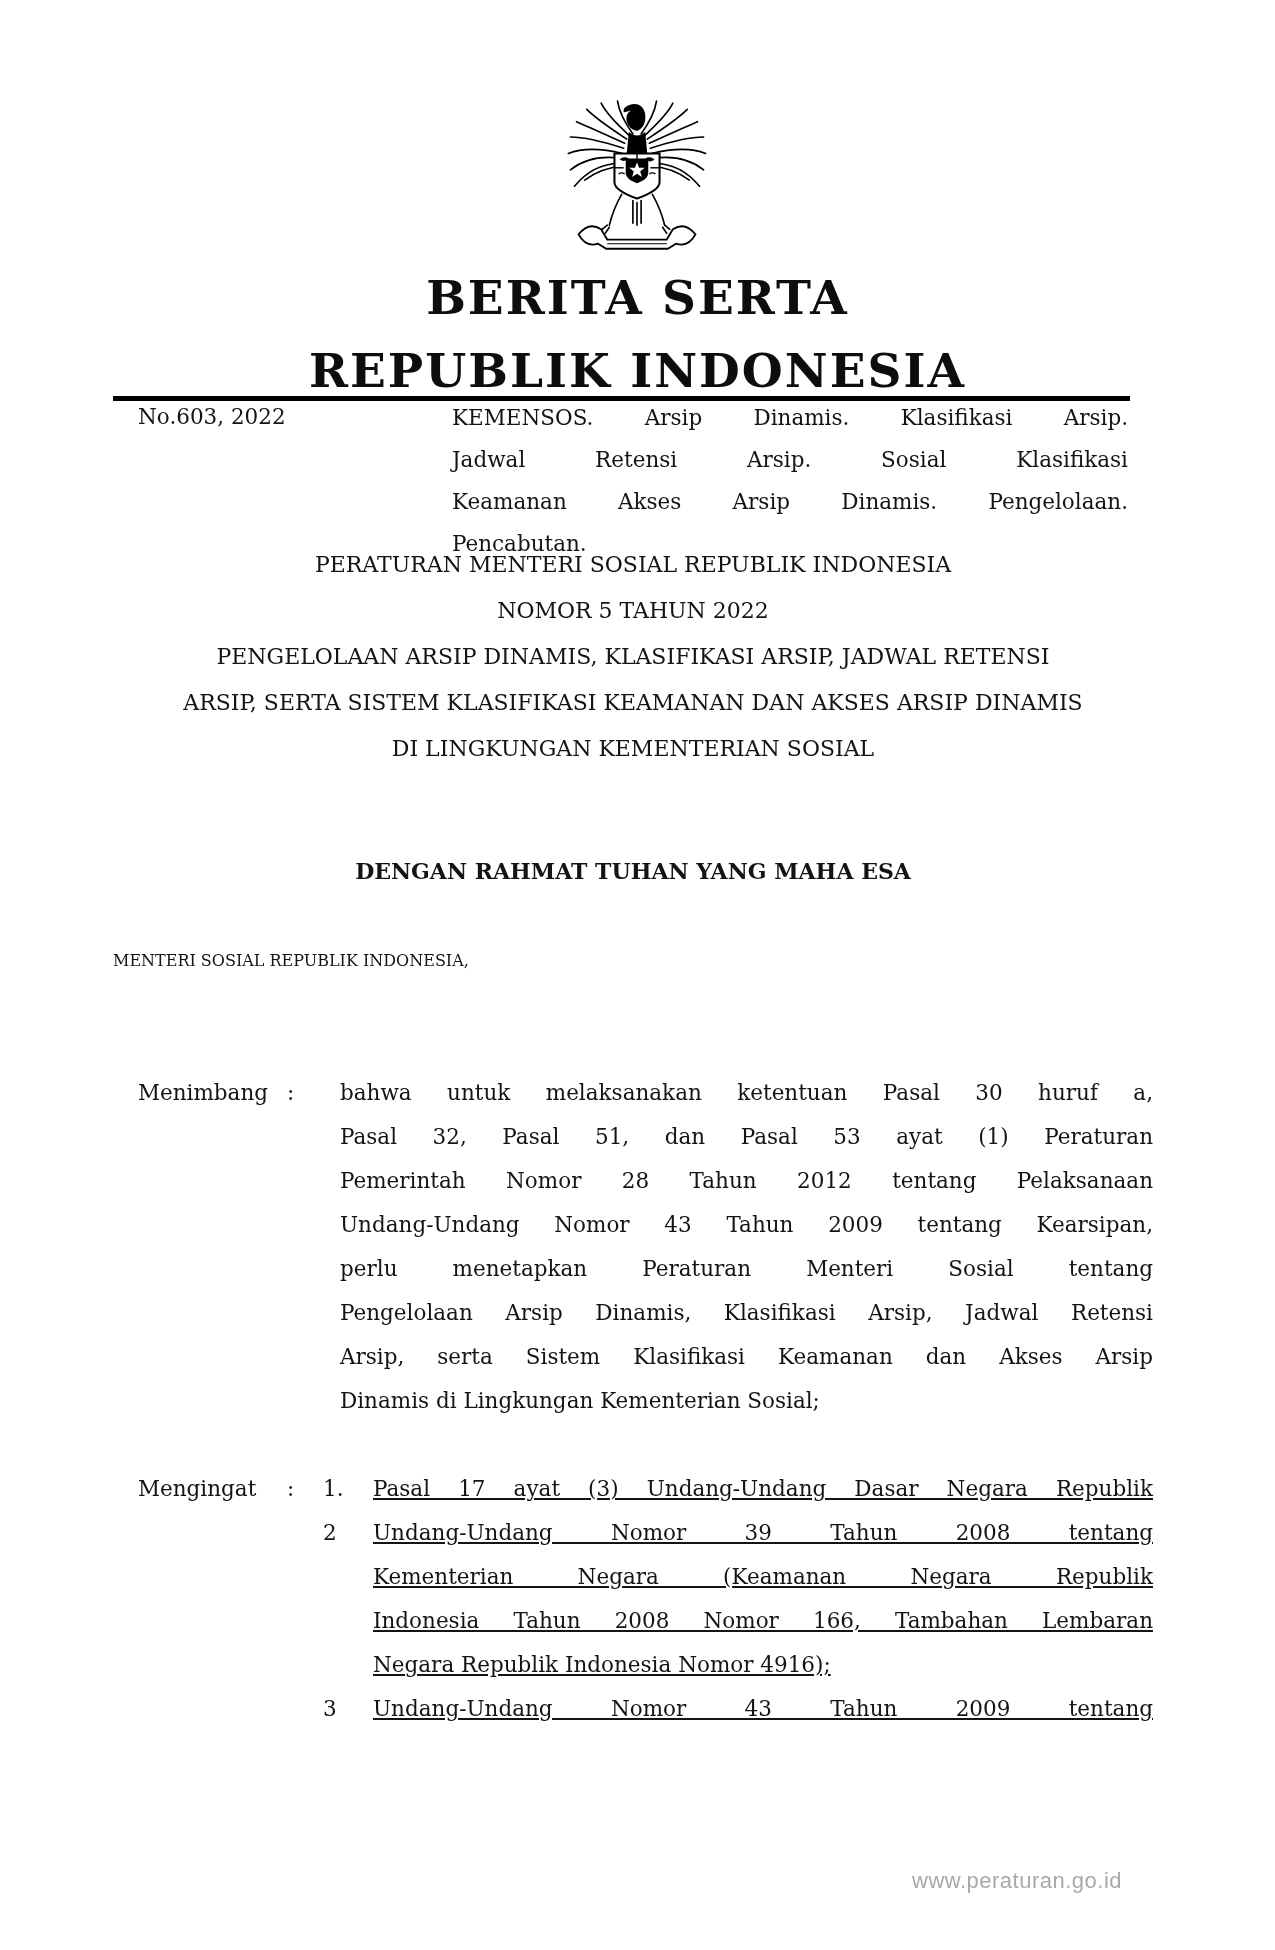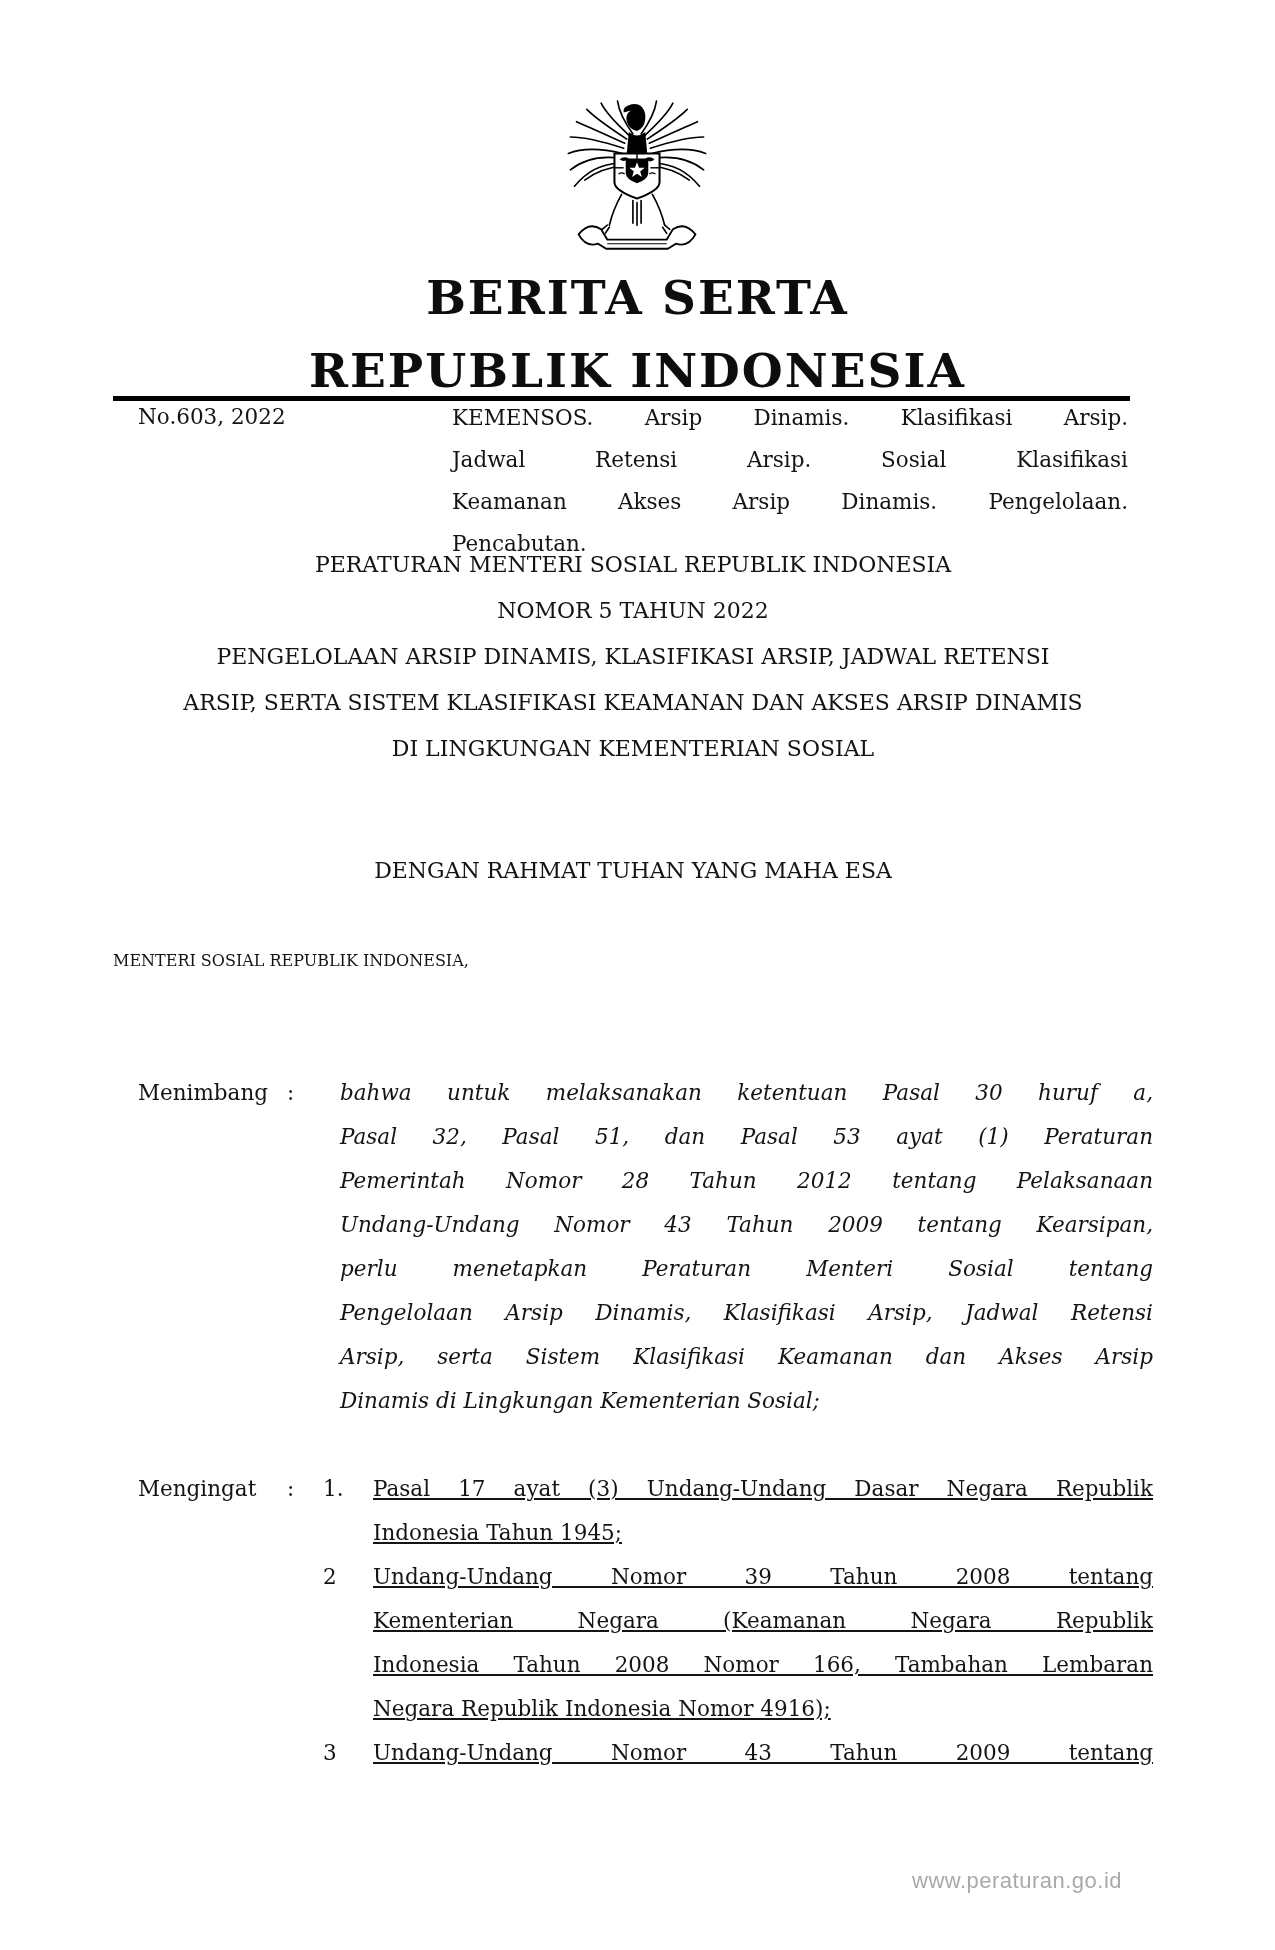--- a/index.html
+++ b/index.html
@@ -15,28 +15,28 @@
     font-weight:bold; font-size:47px; letter-spacing:2px; color:#0d0d0d;
   }
   .t1 { top:270px; }
   .t2 { top:343px; }
   .rule { position:absolute; left:113px; top:396px; width:1017px; height:5px; background:#000; }
   .issue-no { position:absolute; left:138px; top:404px; font-size:21.5px; }
   .note-col { position:absolute; left:452px; top:397px; width:676px; font-size:21.5px; line-height:42px; }
   .jl { text-align:justify; text-align-last:justify; }
   .ll { text-align:left; text-align-last:left; }
   .reg-title { position:absolute; left:113px; top:542px; width:1040px; text-align:center; font-size:22px; line-height:46px; }
-  .invocation { position:absolute; left:113px; top:849px; width:1040px; text-align:center; font-size:22px; line-height:44px; }
+  .invocation { position:absolute; left:113px; top:849px; width:1040px; text-align:center; font-size:22px; line-height:44px;font-weight:bold; }
   .issuer { position:absolute; left:113px; top:939px; width:1040px; text-align:left; font-size:16px; line-height:44px; }
   .clause { position:absolute; left:113px; width:1040px; font-size:21.5px; line-height:44px; }
   .menimbang { top:1071px; }
   .mengingat { top:1467px; }
   .clabel { position:absolute; left:25px; top:0; }
   .ccolon { position:absolute; left:174px; top:0; }
-  .ctext { margin-left:227px;font-style:italic; }
+  .ctext { margin-left:227px; }
   .item { position:relative; }
   .inum { position:absolute; left:210px; top:0; }
   .ilines { margin-left:260px;text-decoration:underline; }
   .watermark {
     position:absolute; left:912px; top:1868px;
     font-family:"Liberation Sans","DejaVu Sans",sans-serif;
     font-size:22px; color:#a9a9a9; letter-spacing:0.5px;
   }
 </style>
 </head>
@@ -140,21 +140,20 @@
   </div>
 
   <div class="clause mengingat">
     <span class="clabel">Mengingat</span>
     <span class="ccolon">:</span>
 
     <div class="item">
       <div class="inum">1.</div>
       <div class="ilines">
         <div class="jl">Pasal 17 ayat (3) Undang-Undang Dasar Negara Republik</div>
-        <div class="ll">Indonesia Tahun 1945;</div>
       </div>
     </div>
 
     <div class="item">
       <div class="inum">2</div>
       <div class="ilines">
         <div class="jl">Undang-Undang Nomor 39 Tahun 2008 tentang</div>
         <div class="jl">Kementerian Negara (Keamanan Negara Republik</div>
         <div class="jl">Indonesia Tahun 2008 Nomor 166, Tambahan Lembaran</div>
         <div class="ll">Negara Republik Indonesia Nomor 4916);</div>

